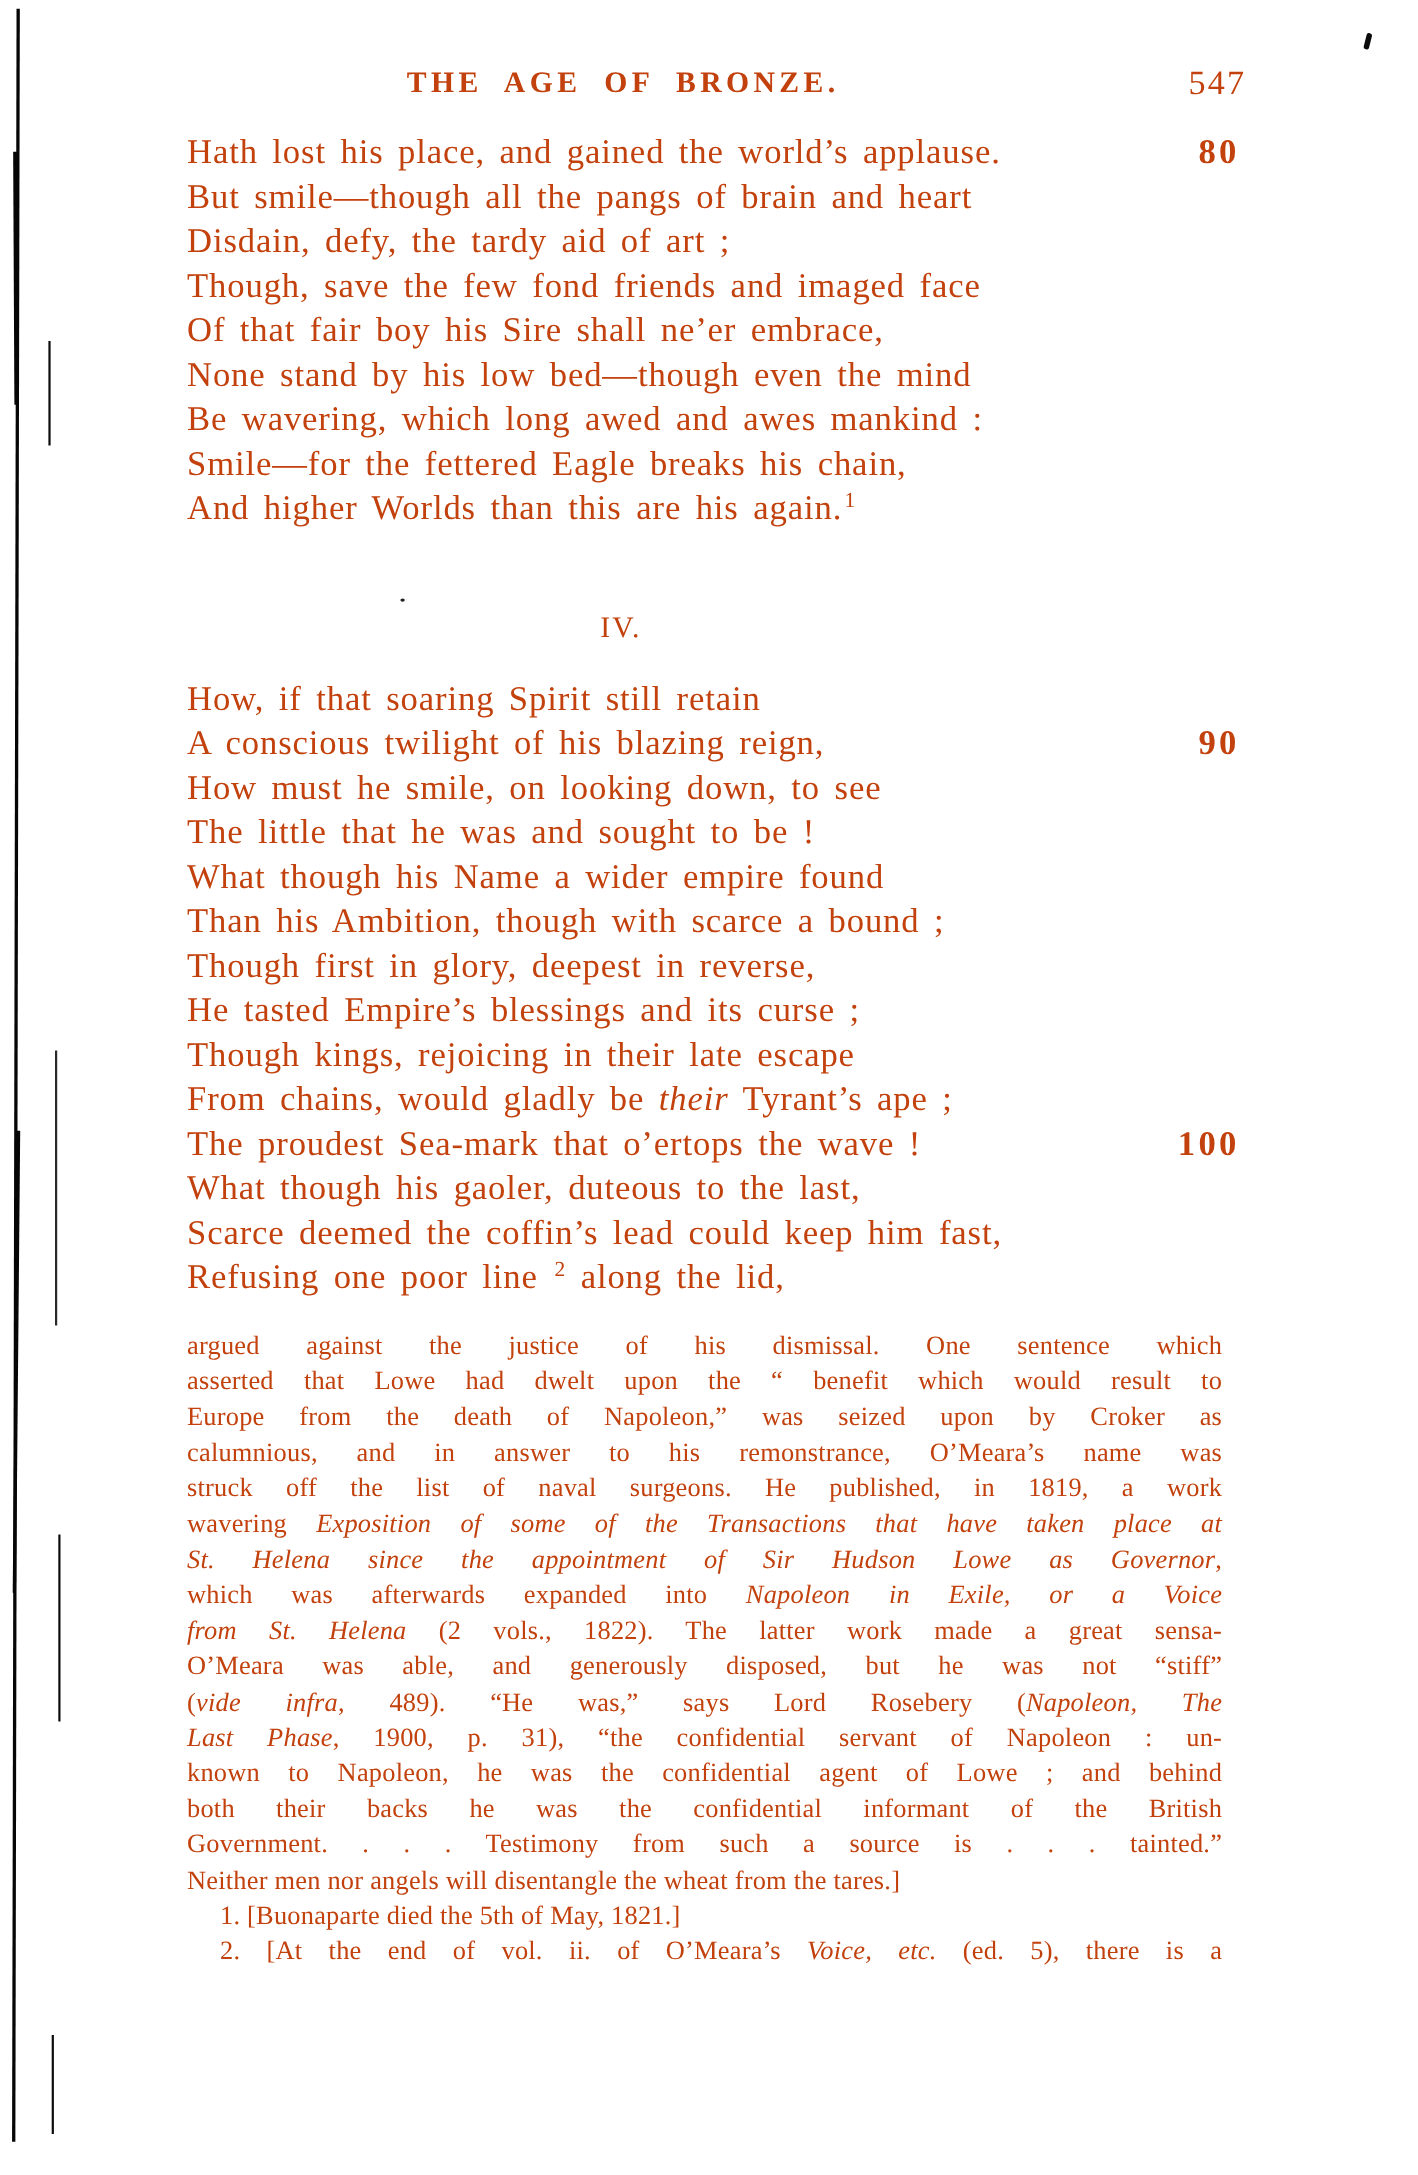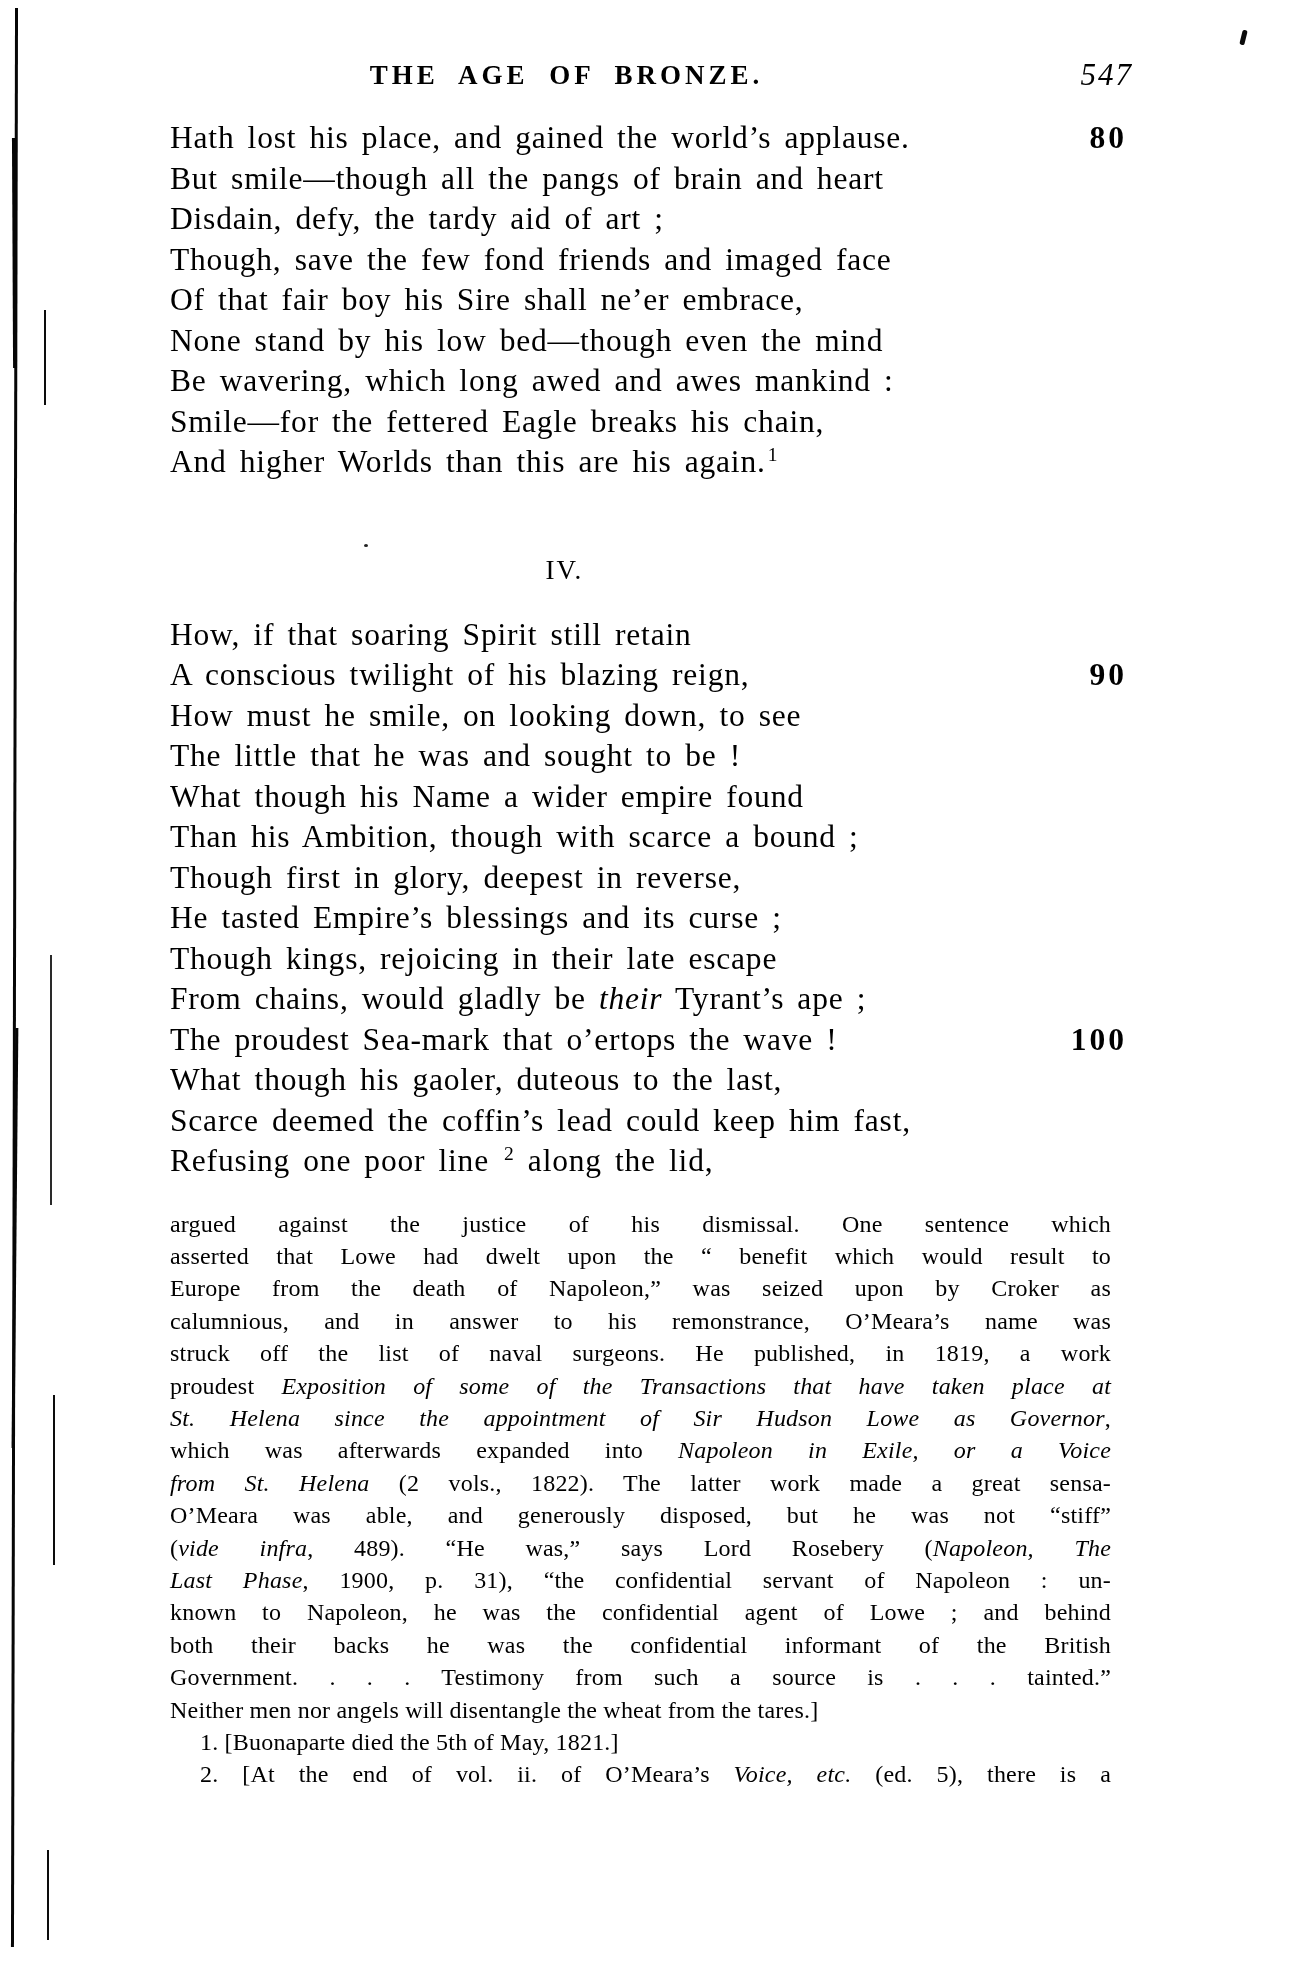--- a/index.html
+++ b/index.html
@@ -1,32 +1,32 @@
 <!DOCTYPE html>
 <html><head>
 <meta charset="utf-8">
 <style>
   html, body { margin: 0; padding: 0; background: #ffffff; }
   .page {
     position: relative;
     width: 1289px;
     height: 1977px;
     background: #ffffff;
-    color: #000000;
+    color: #c2410c;
     font-family: "Liberation Serif", "DejaVu Serif", serif;
     overflow: hidden;
   }
 
   
   .running-head { position: absolute; top: 60px; left: 170px; right: 156px; height: 40px; }
   .head-title {
     display: block; text-align: center; padding-right: 170px;
     font-size: 27px; font-weight: bold; letter-spacing: 4px; word-spacing: 10px;
   }
-  .page-num { position: absolute; right: 0; top: -3px; font-size: 31px; letter-spacing: 2px; font-style: italic; }
+  .page-num { position: absolute; right: 0; top: -3px; font-size: 31px; letter-spacing: 2px; }
 
   
   .text-col { position: absolute; left: 170px; right: 160px; top: 118px; }
 
   .poem-line {
     position: relative;
     font-size: 31.5px; line-height: 40.5px;
     letter-spacing: 0.8px; word-spacing: 4.5px;
     white-space: nowrap;
   }
@@ -125,21 +125,21 @@
         </div>
     </section>
 
     <footer class="footnotes">
       <div class="footnote-paragraph">
           <div class="footnote-line just"><span>argued against the justice of his dismissal. One sentence which</span></div>
           <div class="footnote-line just"><span>asserted that Lowe had dwelt upon the “ benefit which would result to</span></div>
           <div class="footnote-line just"><span>Europe from the death of Napoleon,” was seized upon by Croker as</span></div>
           <div class="footnote-line just"><span>calumnious, and in answer to his remonstrance, O’Meara’s name was</span></div>
           <div class="footnote-line just"><span>struck off the list of naval surgeons. He published, in 1819, a work</span></div>
-          <div class="footnote-line just"><span>proudest </span><i>Exposition of some of the Transactions that have taken place at</i></div>
+          <div class="footnote-line just"><span>wavering </span><i>Exposition of some of the Transactions that have taken place at</i></div>
           <div class="footnote-line just"><i>St. Helena since the appointment of Sir Hudson Lowe as Governor</i><span>,</span></div>
           <div class="footnote-line just"><span>which was afterwards expanded into </span><i>Napoleon in Exile, or a Voice</i></div>
           <div class="footnote-line just"><i>from St. Helena</i><span> (2 vols., 1822). The latter work made a great sensa-</span></div>
           <div class="footnote-line just"><span>O’Meara was able, and generously disposed, but he was not “stiff”</span></div>
           <div class="footnote-line just"><span>(</span><i>vide infra</i><span>, 489). “He was,” says Lord Rosebery (</span><i>Napoleon, The</i></div>
           <div class="footnote-line just"><i>Last Phase</i><span>, 1900, p. 31), “the confidential servant of Napoleon : un-</span></div>
           <div class="footnote-line just"><span>known to Napoleon, he was the confidential agent of Lowe ; and behind</span></div>
           <div class="footnote-line just"><span>both their backs he was the confidential informant of the British</span></div>
           <div class="footnote-line just"><span>Government. . . . Testimony from such a source is . . . tainted.”</span></div>
           <div class="footnote-line"><span>Neither men nor angels will disentangle the wheat from the tares.]</span></div>

